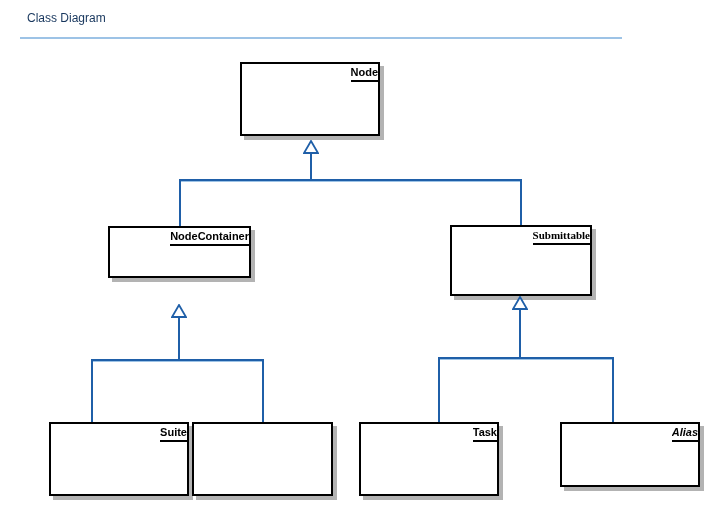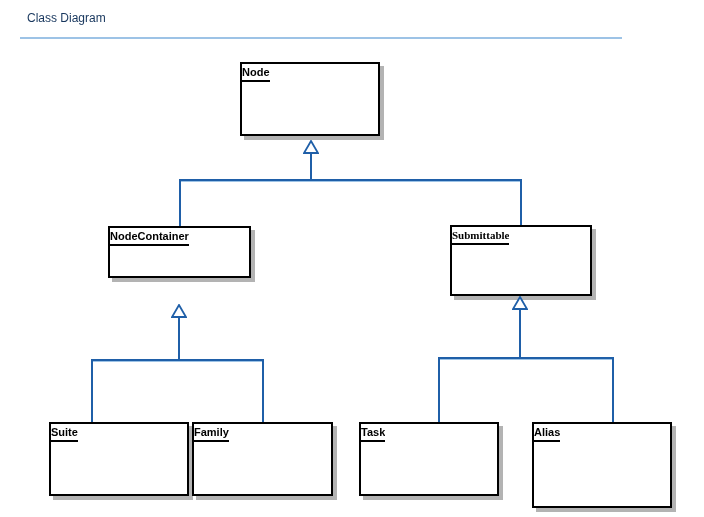--- a/index.html
+++ b/index.html
@@ -40,24 +40,25 @@
     width: 602px;
     height: 2px;
     background: var(--accent);
     border-top: 1px solid var(--accent-light);
     border-bottom: 1px solid var(--accent-light);
   }
 
   .uml-class {
     position: absolute;
     display: flex;
-    flex-direction: row;
+    flex-direction: column;
     background: var(--box-fill);
     border: 2px solid var(--box-border);
     box-shadow: 4px 4px 0 var(--shadow);
+    align-items: flex-end;
   }
   .uml-title {
     height: 18px;
     flex: 0 0 auto;
     border-bottom: 2px solid var(--box-border);
     font-size: 11px;
     font-weight: 700;
     color: var(--text);
     text-align: center;
     line-height: 16px;
@@ -110,32 +111,31 @@
     <div class="uml-methods"></div>
   </div>
 
   <div class="uml-class" style="left:21px; top:422px; width:140px; height:74px;margin-left:28px;">
     <div class="uml-title">Suite</div>
     <div class="uml-attrs"></div>
     <div class="uml-methods"></div>
   </div>
 
   <div class="uml-class" style="left:192px; top:422px; width:141px; height:74px;">
-    <div class="uml-title">Family</div>
     <div class="uml-attrs"></div>
     <div class="uml-methods"></div>
   </div>
 
   <div class="uml-class" style="left:359px; top:422px; width:140px; height:74px;">
     <div class="uml-title">Task</div>
     <div class="uml-attrs"></div>
     <div class="uml-methods"></div>
   </div>
 
-  <div class="uml-class" style="left:532px; top:422px; width:140px; height:86px;">
+  <div class="uml-class" style="left:560px; top:422px; width:140px; height:65px;font-style:italic;">
     <div class="uml-title">Alias</div>
     <div class="uml-attrs"></div>
     <div class="uml-methods"></div>
   </div>
 
   <div class="tri" style="left:303px; top:140px;">
     <svg width="16" height="14" viewBox="0 0 16 14">
         <polygon points="8,1 15,13 1,13" fill="#FFFFFF" stroke="currentColor" stroke-width="1.8"></polygon>
       </svg>
   </div>

